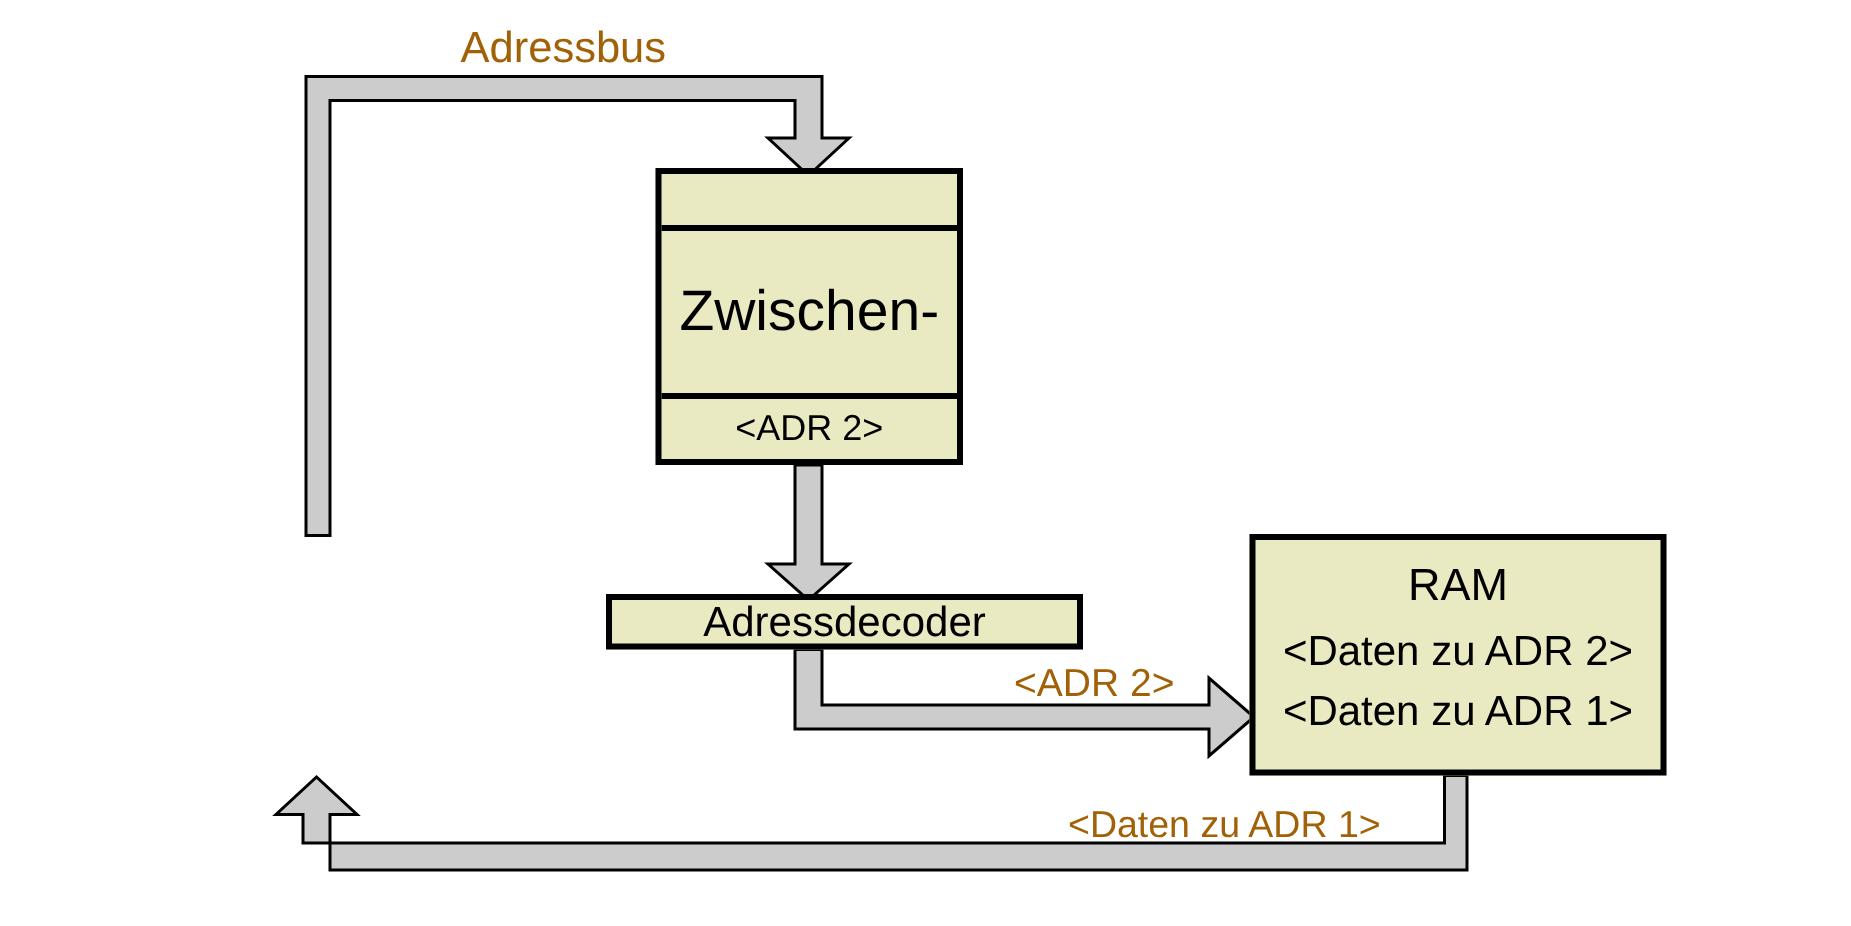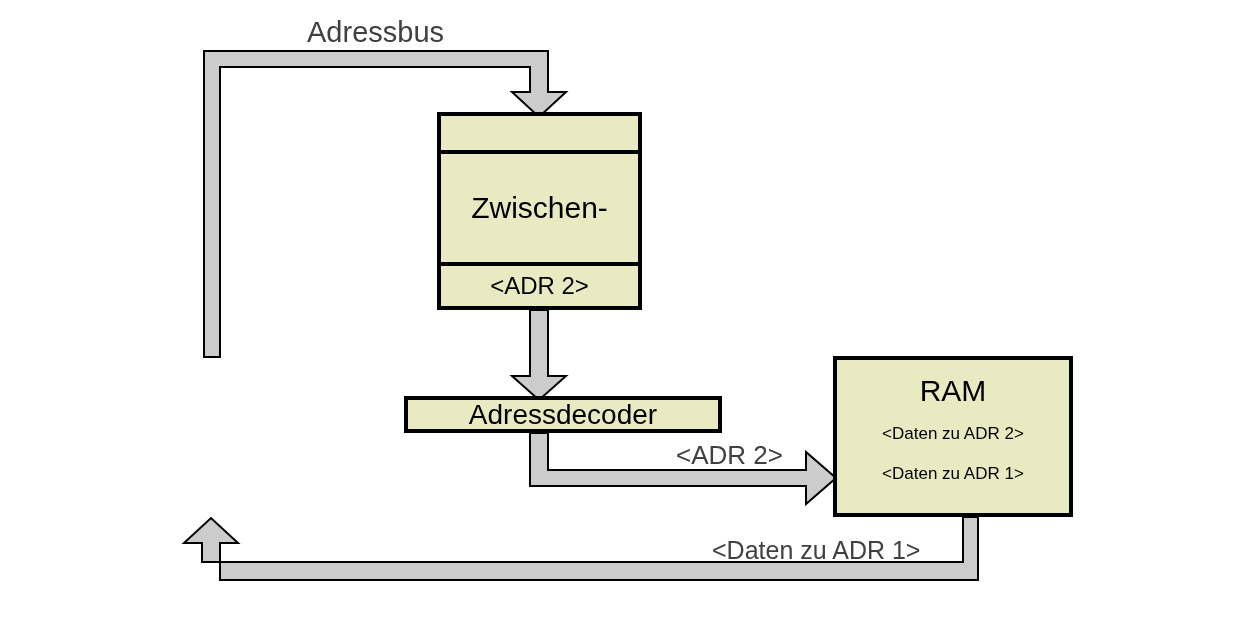--- a/index.html
+++ b/index.html
@@ -64,58 +64,58 @@
     justify-content: flex-start;
   }
   #buffer-top {
     height: 38px;
     border-bottom: 4px solid #000000;
     flex: 0 0 auto;
   }
   #buffer-mid {
     flex: 1 1 auto;
     border-bottom: 4px solid #000000;
-    font-size: 30px;
+    font-size: 38px;
     flex-direction: column;
     line-height: 1.18;
   }
   #buffer-bot {
     height: 40px;
     flex: 0 0 auto;
     font-size: 24px;
   }
   
   #decoder-node {
     left: 404px;
     top: 396px;
     width: 318px;
     height: 37px;
     font-size: 28px;
   }
   
   #ram-node {
     left: 833px;
     top: 356px;
-    width: 240px;
+    width: 278px;
     height: 161px;
     justify-content: flex-start;
     padding-top: 8px;
   }
   #ram-title {
     font-size: 30px;
     height: 46px;
   }
   .ram-line {
-    font-size: 17px;
+    font-size: 28px;
     height: 40px;
   }
   
   .wire-label {
     position: absolute;
-    color: #404040;
+    color: #a16207;
     white-space: nowrap;
   }
   #label-adressbus {
     left: 307px;
     top: 16px;
     font-size: 29px;
   }
   #label-adr2-bus {
     left: 676px;
     top: 440px;

